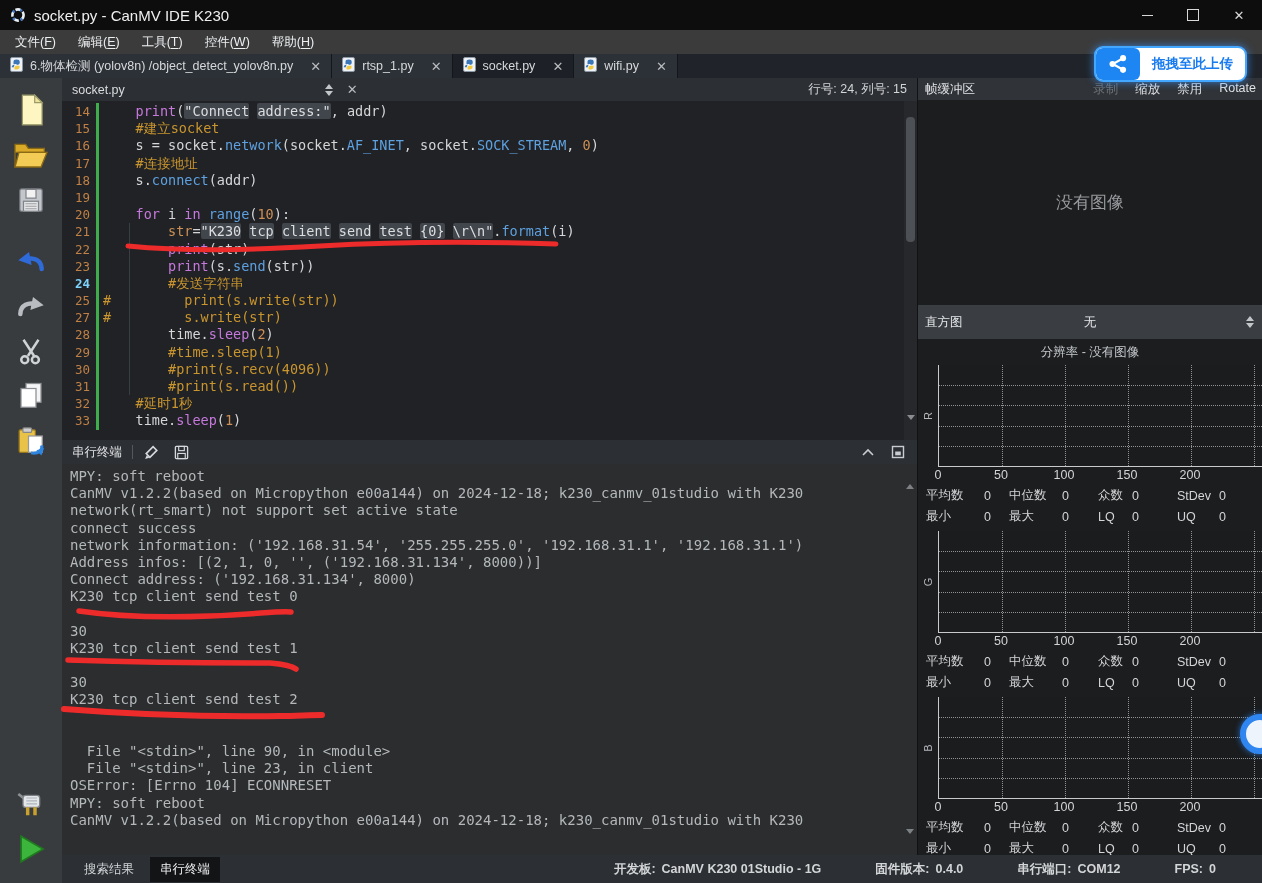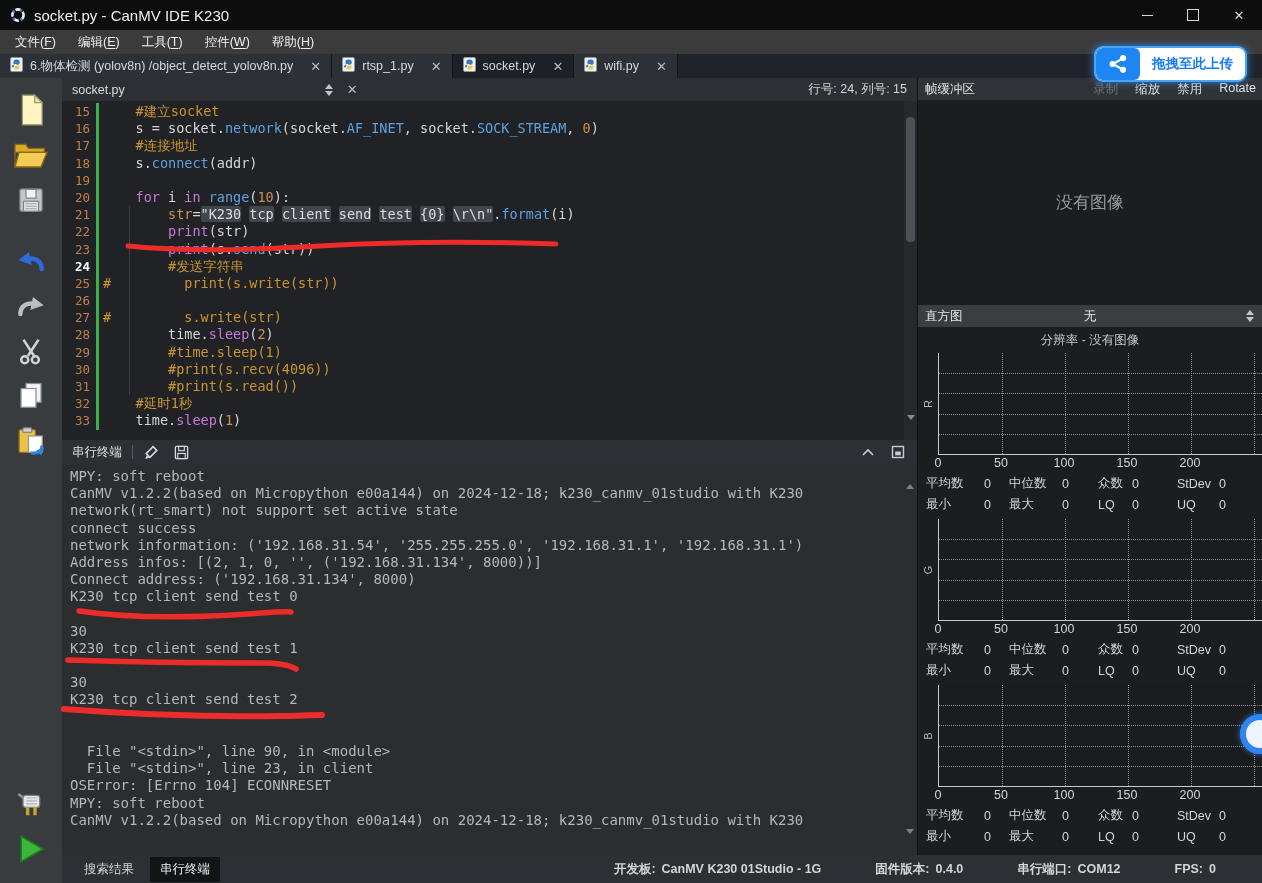--- a/index.html
+++ b/index.html
@@ -45,21 +45,21 @@
   .docbar .spin{margin-left:200px;display:flex;flex-direction:column;gap:2px;}
   .tri-up{width:0;height:0;border-left:4px solid transparent;border-right:4px solid transparent;border-bottom:5px solid #c3c6c9;}
   .tri-down{width:0;height:0;border-left:4px solid transparent;border-right:4px solid transparent;border-top:5px solid #c3c6c9;}
   .docbar .docclose{margin-left:14px;color:#b9bcbf;font-size:13px;}
   .docbar .cursorpos{margin-left:auto;padding-right:10px;color:#d3d5d7;}
   .editor{position:relative;height:339px;background:#202225;overflow:hidden;font-family:"DejaVu Sans Mono",monospace;
           font-size:13.5px;line-height:17.2px;padding-top:2px;box-sizing:border-box;}
   .code-line{display:flex;height:17.2px;white-space:pre;position:relative;}
   .code-line .ln{width:28px;flex:none;text-align:right;padding-right:6px;color:#c08146;
       border-right:3px solid #3fae4a;font-size:12.5px;}
-  .code-line .ln.cur{color:#ffffff;font-weight:bold;}
+  .code-line .ln.cur{color:#7dd3fc;font-weight:bold;}
   .code-line .lncode{padding-left:4px;}
   .code-line.ig::before{content:"";position:absolute;left:67px;top:0;bottom:0;border-left:1px solid #3a3e43;}
   .tok-d{color:#d4d6d8;}
   .tok-k{color:#c678dd;}
   .tok-f{color:#5ea1e0;}
   .tok-s{color:#dcdee0;background:#41464d;border-radius:2px;}
   .tok-c{color:#c9952e;}
   .tok-n{color:#cd8f55;}
   .tok-t{color:#cd9157;}
   .scrollbar-v{position:absolute;right:0;top:0;width:13px;height:100%;background:#26282b;}
@@ -78,21 +78,21 @@
   
   .rightpanel{position:absolute;left:917px;top:78px;width:345px;height:777px;background:#1b1d1f;border-left:1px solid #101214;box-sizing:border-box;}
   .fbheader{height:22px;background:#303338;display:flex;align-items:center;font-size:12.5px;}
   .fbheader .fbtitle{padding-left:7px;color:#e4e6e8;}
   .fbheader .fbbtns{margin-left:auto;display:flex;gap:17px;padding-right:6px;}
   .fb-btn{color:#e0e2e4;}
   .fb-btn.disabled{color:#6f7superb3;}
   .fb-btn.disabled{color:#6f7377;}
   .fbview{height:205px;background:#1b1d1f;display:flex;align-items:center;justify-content:center;}
   .noimage{color:#97999c;font-size:17px;}
-  .histbar{height:22px;background:#3a3d42;display:flex;align-items:center;font-size:12.5px;position:relative;}
+  .histbar{height:34px;background:#3a3d42;display:flex;align-items:center;font-size:12.5px;position:relative;}
   .histbar .histlabel{padding-left:7px;color:#e4e6e8;}
   .histbar .histmode{position:absolute;left:0;right:0;text-align:center;color:#e4e6e8;}
   .histbar .spin{margin-left:auto;display:flex;flex-direction:column;gap:2px;padding-right:8px;z-index:2;}
   .resrow{height:26px;display:flex;align-items:center;justify-content:center;color:#c6c9cc;font-size:12.5px;}
   .chart-block{height:166px;}
   .chart-plotrow{display:flex;height:102px;}
   .chart-letter{width:20px;display:flex;align-items:center;justify-content:center;color:#b4b7ba;font-size:11px;}
   .chart-letter span{transform:rotate(-90deg);}
   .chart-plot{position:relative;flex:1;border-left:1px solid #c8cacc;border-bottom:1px solid #c8cacc;background:#1a1c1e;}
   .hg{position:absolute;left:0;right:0;border-top:1px dotted #909396;}
@@ -280,32 +280,32 @@
       <span class="doctitle">socket.py</span>
       <span class="spin">
           <span class="tri-up"></span>
           <span class="tri-down"></span>
         </span>
       <span class="docclose">✕</span>
       <span class="cursorpos">行号: 24, 列号: 15</span>
     </div>
     <div class="editor" id="editor">
       <div id="code-lines">
+          <div class="code-line"><span class="ln">14</span><span class="lncode"><span class="tok-d">    </span><span class="tok-k">print</span><span class="tok-d">(</span><span class="tok-s">"Connect</span><span class="tok-d"> </span><span class="tok-s">address:"</span><span class="tok-d">, addr)</span></span></div>
           <div class="code-line"><span class="ln">15</span><span class="lncode"><span class="tok-d">    </span><span class="tok-c">#建立socket</span></span></div>
           <div class="code-line"><span class="ln">16</span><span class="lncode"><span class="tok-d">    s = socket.</span><span class="tok-f">network</span><span class="tok-d">(socket.</span><span class="tok-f">AF_INET</span><span class="tok-d">, socket.</span><span class="tok-f">SOCK_STREAM</span><span class="tok-d">, </span><span class="tok-n">0</span><span class="tok-d">)</span></span></div>
           <div class="code-line"><span class="ln">17</span><span class="lncode"><span class="tok-d">    </span><span class="tok-c">#连接地址</span></span></div>
           <div class="code-line"><span class="ln">18</span><span class="lncode"><span class="tok-d">    s.</span><span class="tok-f">connect</span><span class="tok-d">(addr)</span></span></div>
           <div class="code-line"><span class="ln">19</span><span class="lncode"></span></div>
           <div class="code-line"><span class="ln">20</span><span class="lncode"><span class="tok-d">    </span><span class="tok-k">for</span><span class="tok-d"> i </span><span class="tok-k">in</span><span class="tok-d"> </span><span class="tok-f">range</span><span class="tok-d">(</span><span class="tok-n">10</span><span class="tok-d">):</span></span></div>
           <div class="code-line ig"><span class="ln">21</span><span class="lncode"><span class="tok-d">        </span><span class="tok-t">str</span><span class="tok-d">=</span><span class="tok-s">"K230</span><span class="tok-d"> </span><span class="tok-s">tcp</span><span class="tok-d"> </span><span class="tok-s">client</span><span class="tok-d"> </span><span class="tok-s">send</span><span class="tok-d"> </span><span class="tok-s">test</span><span class="tok-d"> </span><span class="tok-s">{0}</span><span class="tok-d"> </span><span class="tok-s">\r\n"</span><span class="tok-d">.</span><span class="tok-f">format</span><span class="tok-d">(i)</span></span></div>
           <div class="code-line ig"><span class="ln">22</span><span class="lncode"><span class="tok-d">        </span><span class="tok-k">print</span><span class="tok-d">(str)</span></span></div>
           <div class="code-line ig"><span class="ln">23</span><span class="lncode"><span class="tok-d">        </span><span class="tok-k">print</span><span class="tok-d">(s.</span><span class="tok-f">send</span><span class="tok-d">(str))</span></span></div>
           <div class="code-line ig"><span class="ln cur">24</span><span class="lncode"><span class="tok-d">        </span><span class="tok-c">#发送字符串</span></span></div>
           <div class="code-line ig"><span class="ln">25</span><span class="lncode"><span class="tok-c">#</span><span class="tok-d">         </span><span class="tok-c">print(s.write(str))</span></span></div>
-          <div class="code-line ig"><span class="ln">26</span><span class="lncode"></span></div>
           <div class="code-line ig"><span class="ln">27</span><span class="lncode"><span class="tok-c">#</span><span class="tok-d">         </span><span class="tok-c">s.write(str)</span></span></div>
           <div class="code-line ig"><span class="ln">28</span><span class="lncode"><span class="tok-d">        time.</span><span class="tok-k">sleep</span><span class="tok-d">(</span><span class="tok-n">2</span><span class="tok-d">)</span></span></div>
           <div class="code-line ig"><span class="ln">29</span><span class="lncode"><span class="tok-d">        </span><span class="tok-c">#time.sleep(1)</span></span></div>
           <div class="code-line ig"><span class="ln">30</span><span class="lncode"><span class="tok-d">        </span><span class="tok-c">#print(s.recv(4096))</span></span></div>
           <div class="code-line ig"><span class="ln">31</span><span class="lncode"><span class="tok-d">        </span><span class="tok-c">#print(s.read())</span></span></div>
           <div class="code-line"><span class="ln">32</span><span class="lncode"><span class="tok-d">    </span><span class="tok-c">#延时1秒</span></span></div>
           <div class="code-line"><span class="ln">33</span><span class="lncode"><span class="tok-d">    time.</span><span class="tok-k">sleep</span><span class="tok-d">(</span><span class="tok-n">1</span><span class="tok-d">)</span></span></div>
         </div>
       <div class="scrollbar-v">
         <span class="sb-arrow" style="top:3px"><span class="tri-up" style="border-bottom-color:#8a8d90"></span></span>

